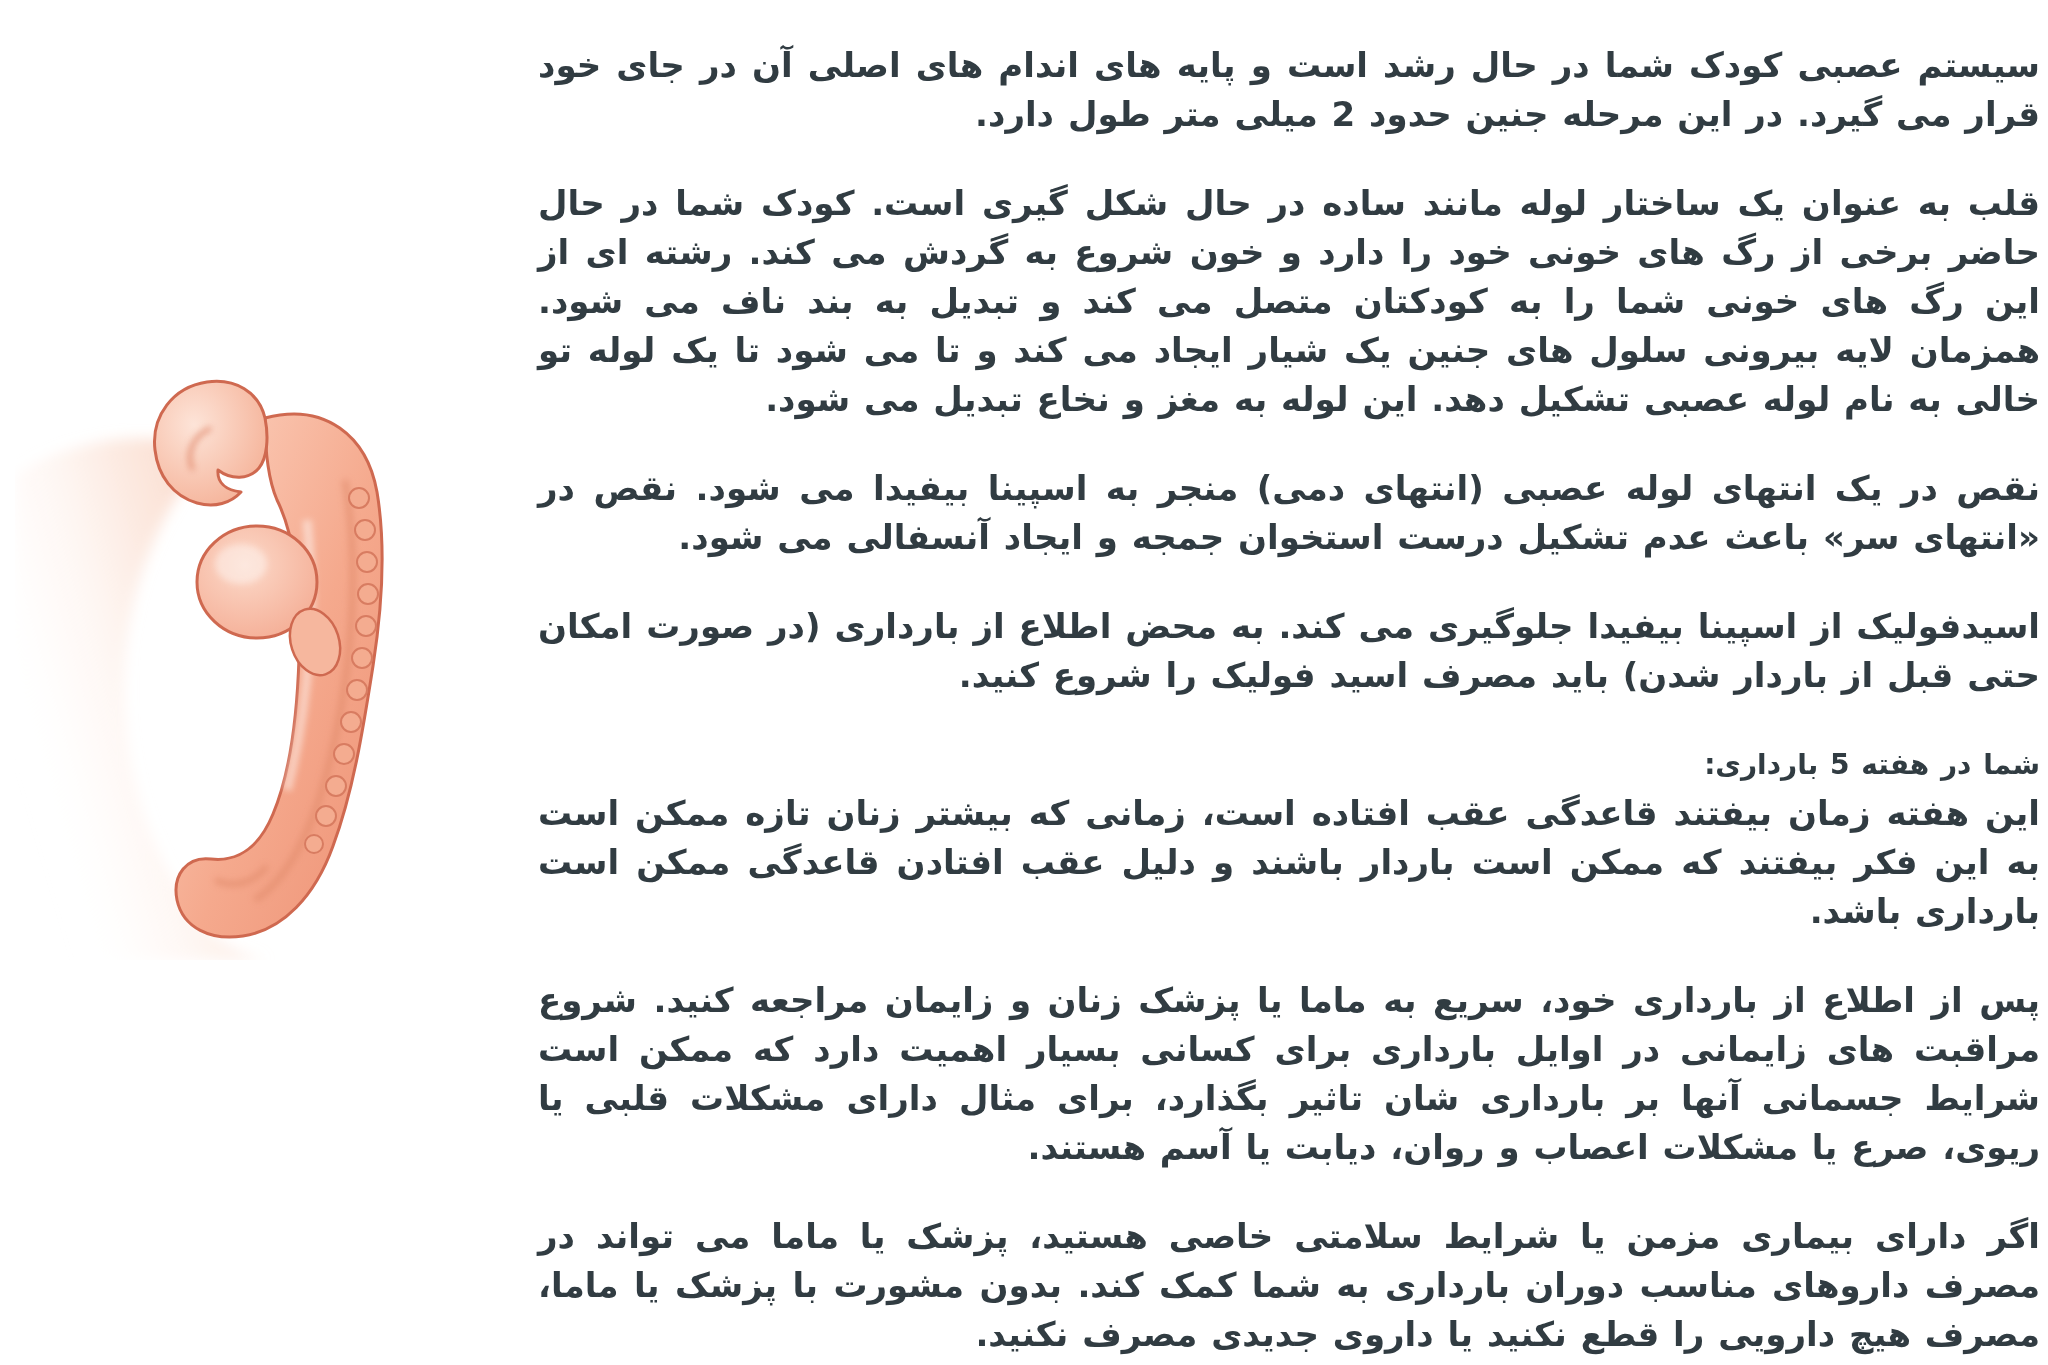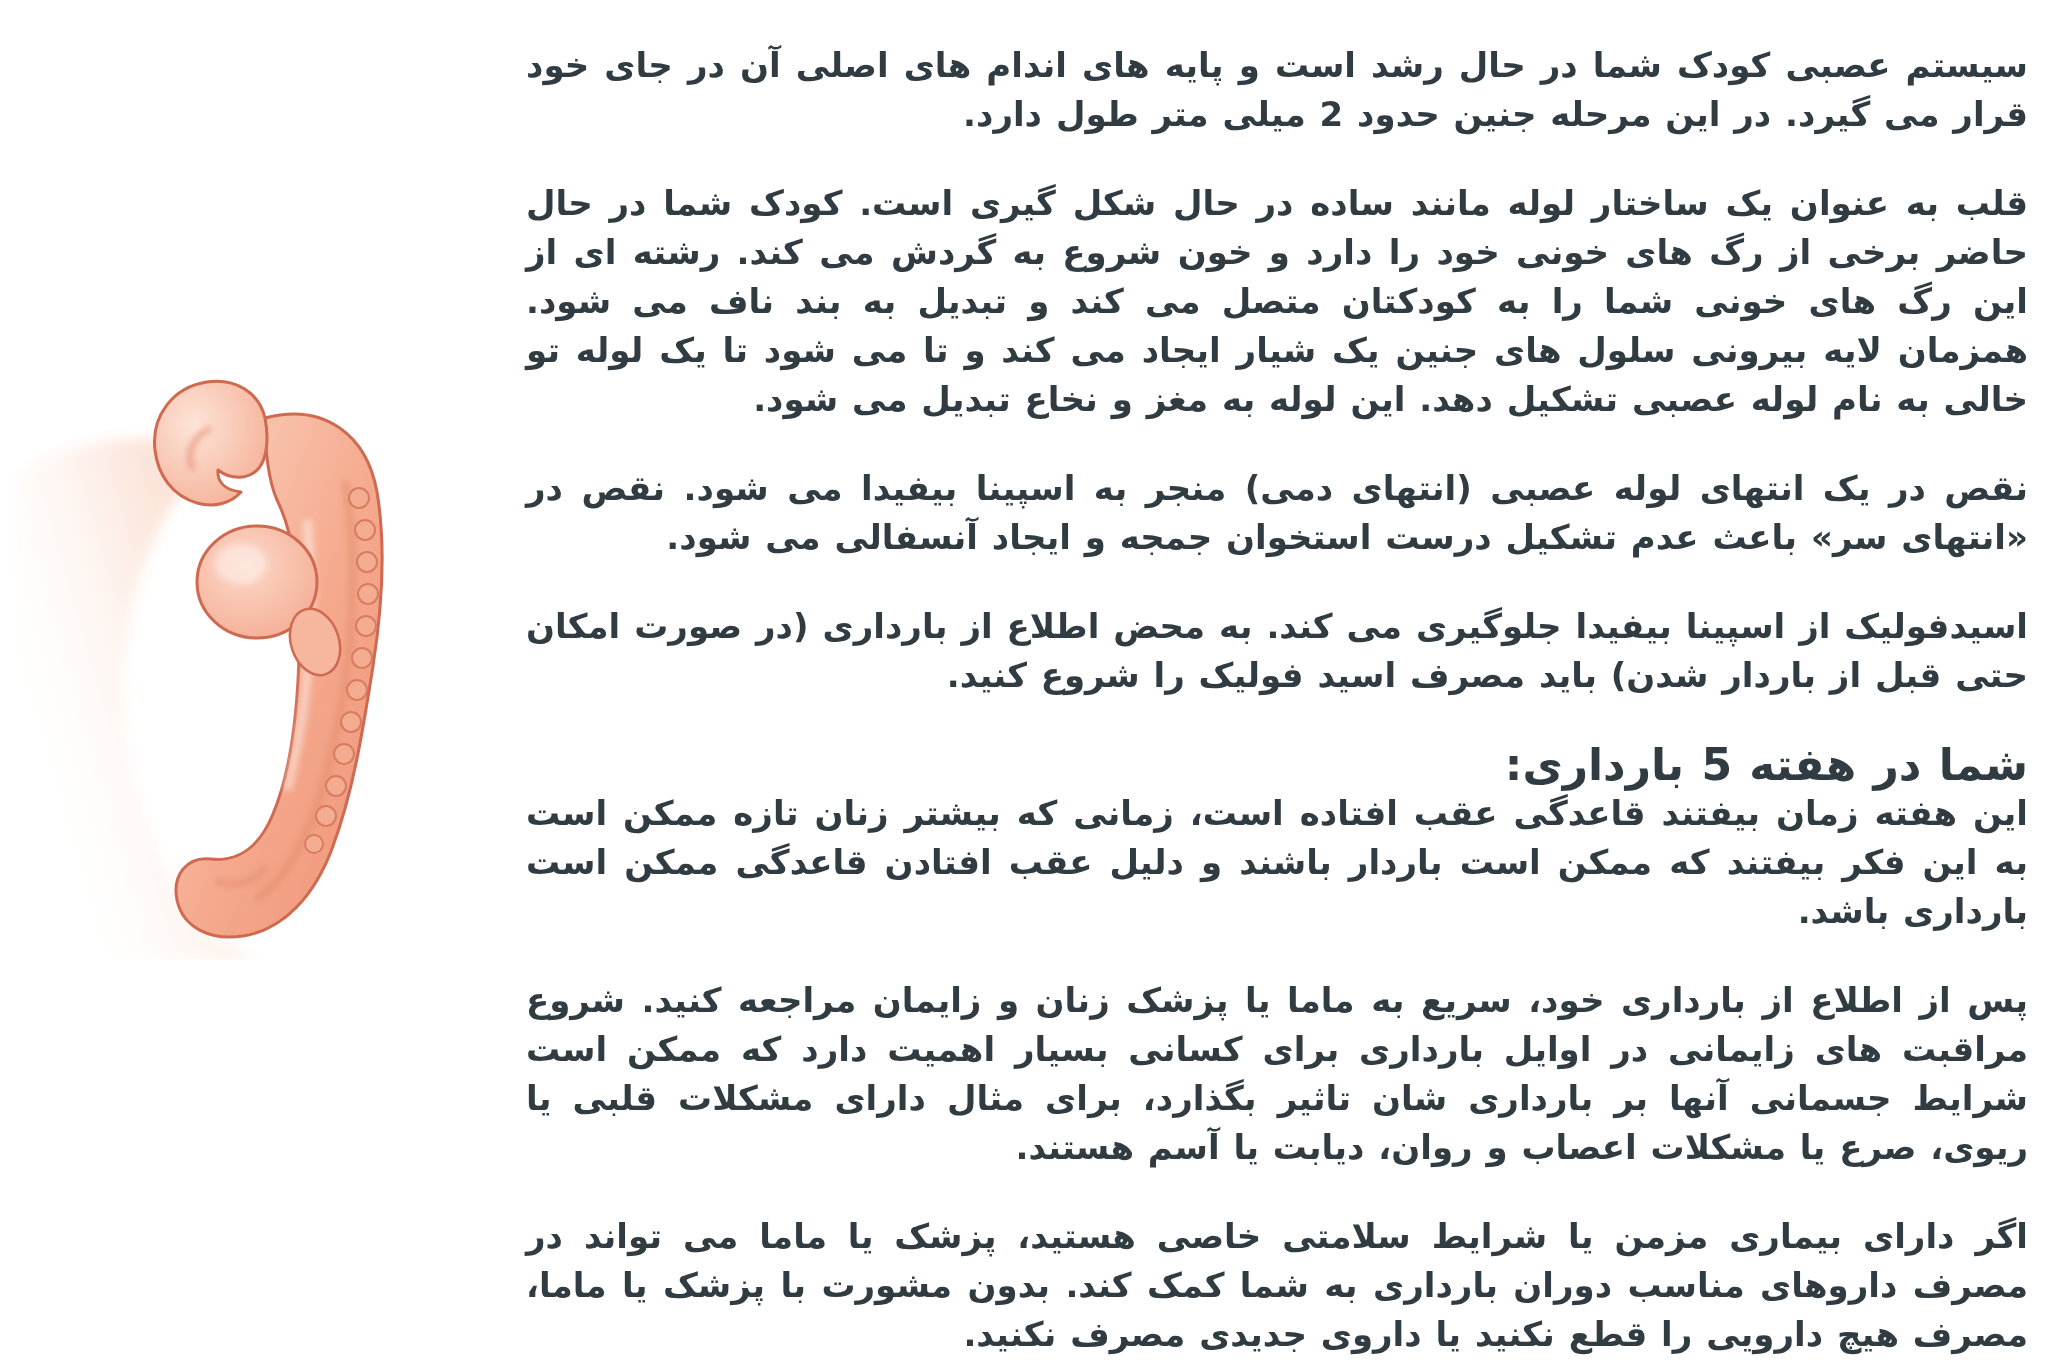--- a/index.html
+++ b/index.html
@@ -6,37 +6,37 @@
   body{
     width:2048px;height:1365px;
     background:#ffffff;
     overflow:hidden;
     position:relative;
     font-family:"DejaVu Sans",sans-serif;
   }
   .text-col{
     position:absolute;
     top:41px;
-    right:20px;
+    right:8px;
     width:1502px;
     direction:rtl;
     unicode-bidi:plaintext;
     text-align:justify;
     text-justify:inter-word;
     color:#313c42;
     font-size:34px;
     font-weight:700;
     line-height:49px;
     word-spacing:2px;
   }
   .text-col p{margin:0 0 40px 0;}
   .text-col p.no-gap{margin-bottom:0;}
   .text-col h2{
     margin:0;
-    font-size:44px;
+    font-size:28px;
     font-weight:700;
     line-height:49px;
     text-align:right;
   }
   figure.embryo{
     position:absolute;
     left:15px;
     top:340px;
     width:400px;
     height:620px;

